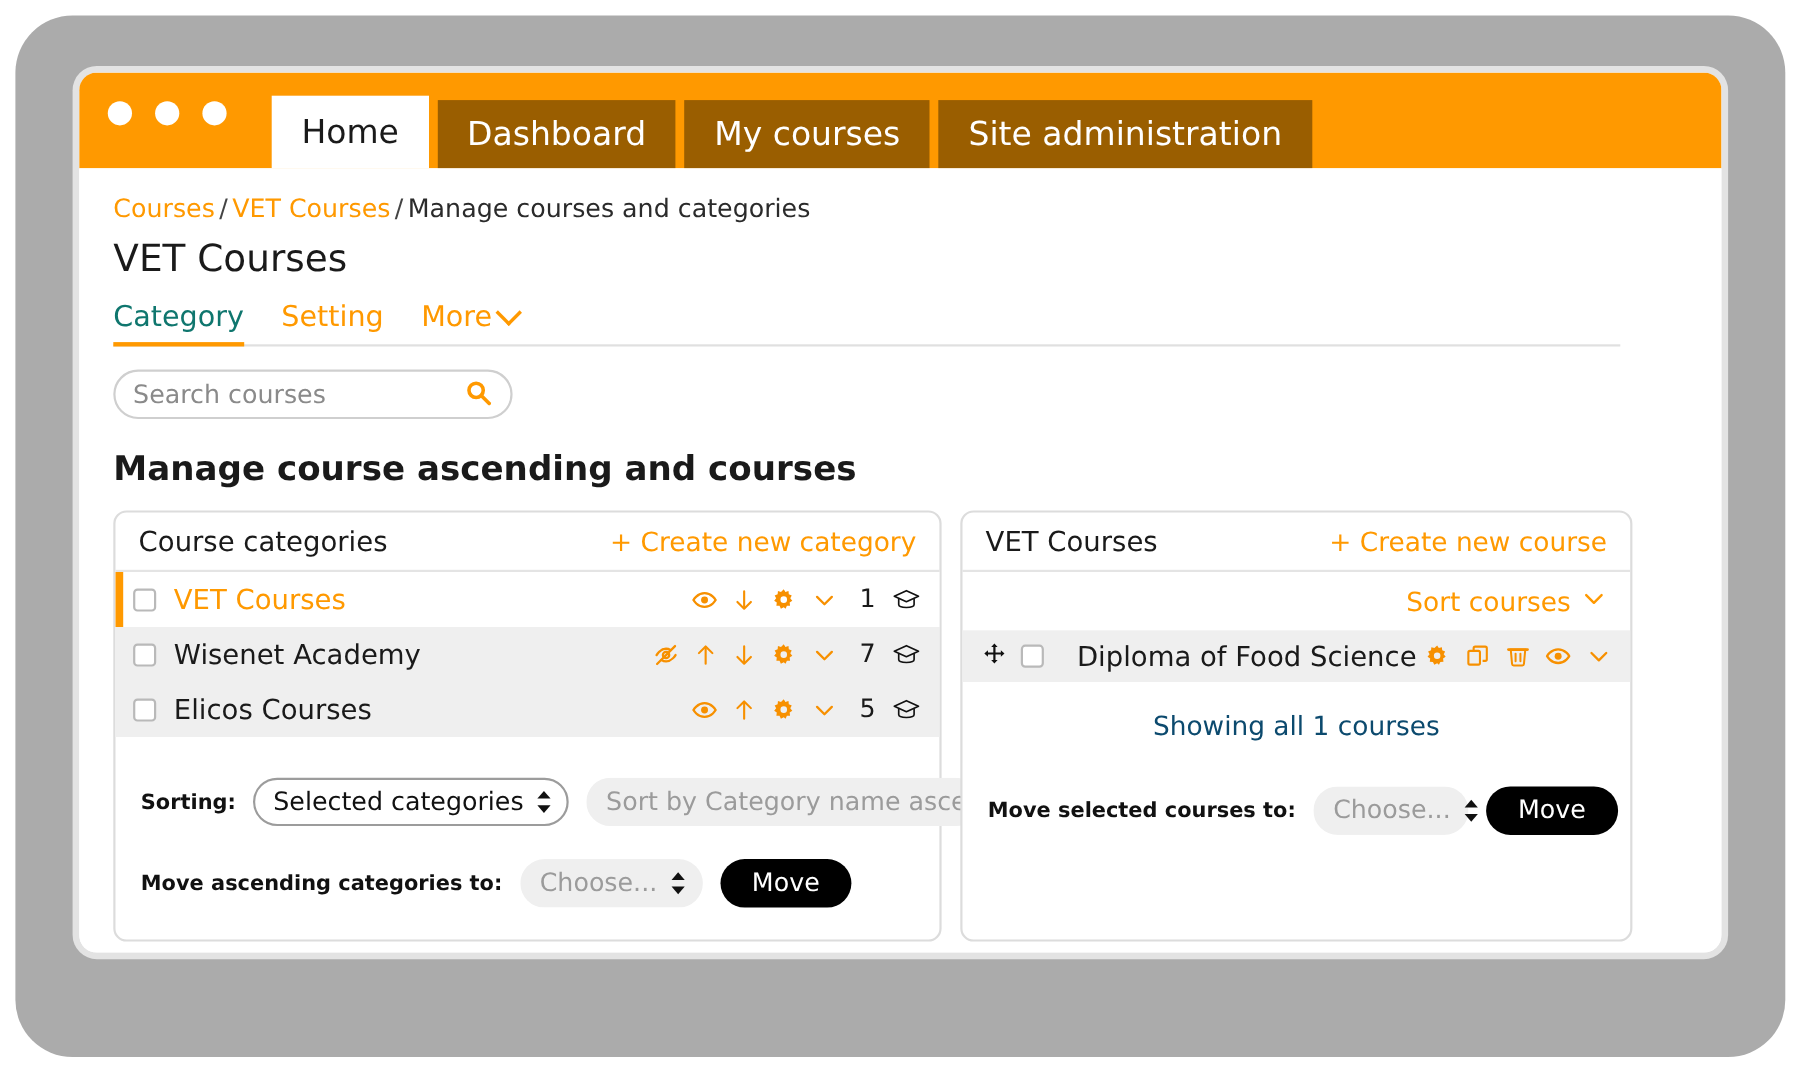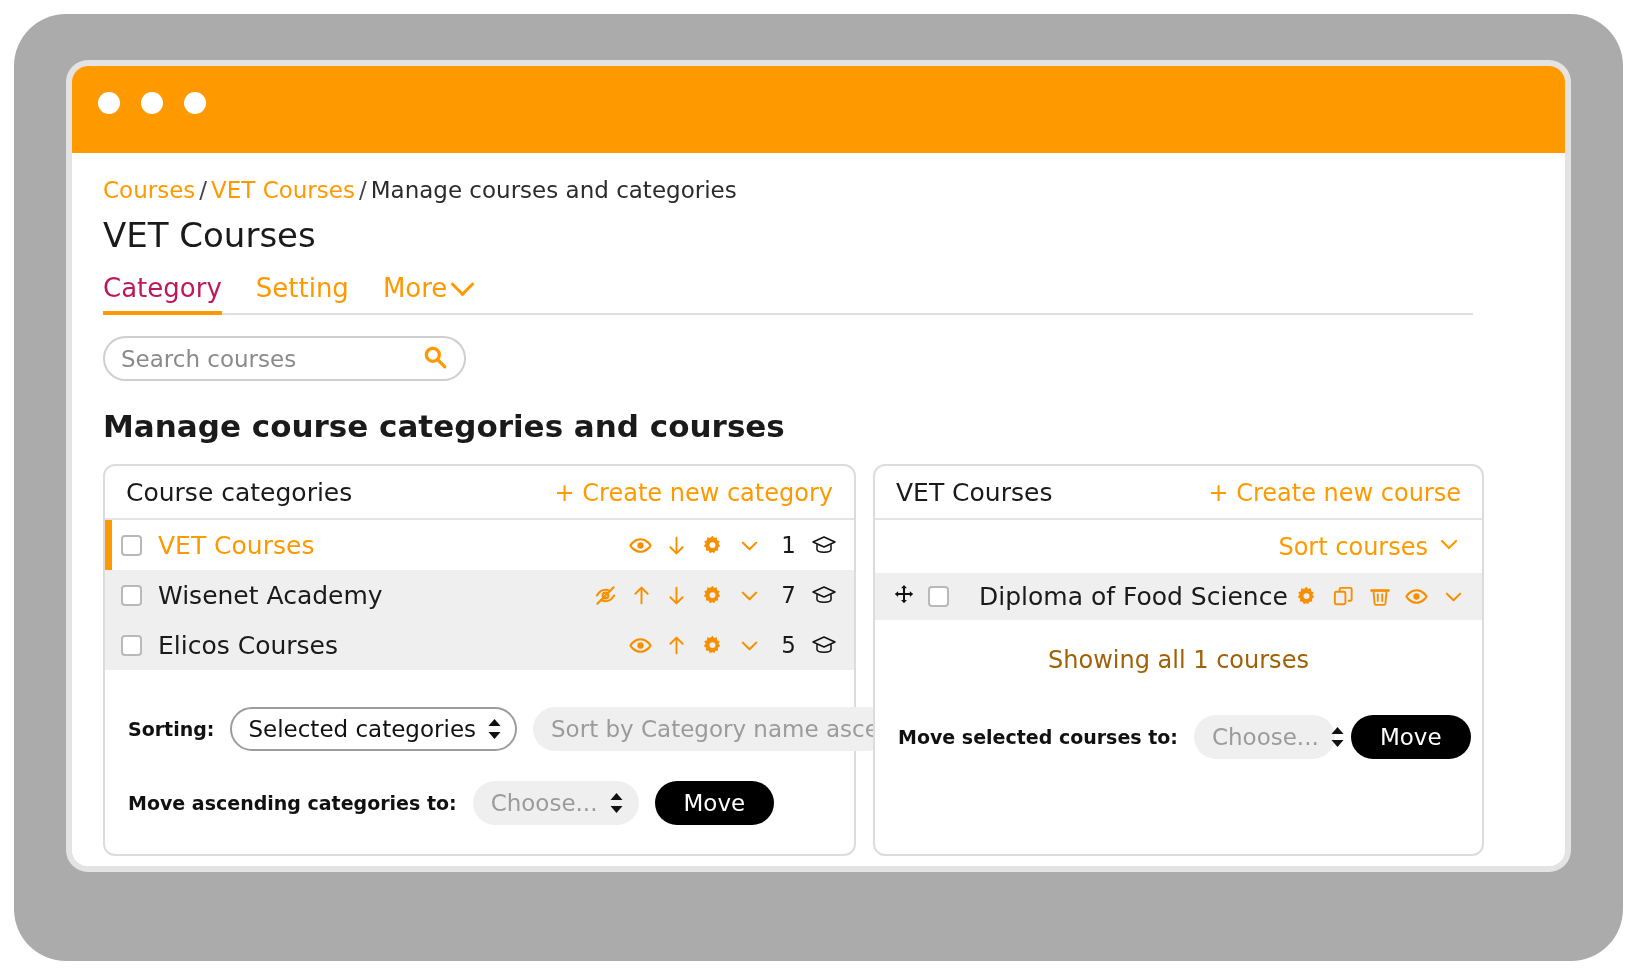--- a/index.html
+++ b/index.html
@@ -117,21 +117,21 @@
   }
   .nav-item {
     font-size: 26px;
     color: #ff9900;
     padding-bottom: 10px;
     cursor: pointer;
     display: flex; align-items: center; gap: 7px;
     position: relative;
   }
   .nav-item.active {
-    color: #be185d;
+    color: #0f766e;
     margin-top: 41px;
   }
   .nav-item.active::after {
     content: "";
     position: absolute;
     left: 0; right: 0; bottom: -2px;
     height: 4px;
     background: #ff9900;
   }
   .chev {
@@ -304,36 +304,42 @@
   }
   .course-name {
     font-size: 25px; color: #1a1a1a; margin-left: 30px; white-space: nowrap;
   }
   .course-tools {
     margin-left: auto; display: flex; align-items: center; gap: 14px;
   }
   #showing-text {
     text-align: center;
     font-size: 24px;
-    color: #a16207;
+    color: #0c4a6e;
     margin-top: 26px;
   }
 </style>
 </head>
 <body>
 
 <div id="device-bezel">
   <div id="bezel-inner">
     <div id="browser-window">
 
       <div id="titlebar">
         <div id="traffic-lights">
           <span class="traffic-dot"></span>
           <span class="traffic-dot"></span>
           <span class="traffic-dot"></span>
+        </div>
+        <div id="tabstrip">
+          <div class="tab active">Home</div>
+          <div class="tab">Dashboard</div>
+          <div class="tab">My courses</div>
+          <div class="tab">Site administration</div>
         </div>
       </div>
 
       <div id="page">
 
         <div id="breadcrumb">
           <a>Courses</a><span class="sep">/</span><a>VET Courses</a><span class="sep">/</span><span>Manage courses and categories</span>
         </div>
 
         <h1 id="page-title">VET Courses</h1>
@@ -354,21 +360,21 @@
         <div id="search-box">
           <input id="search-input" type="text" placeholder="Search courses" style="">
           <span>
             <svg width="26" height="26" viewBox="0 0 24 24" fill="none" stroke="#ff9900" stroke-width="3">
               <circle cx="10" cy="10" r="6"></circle>
               <line x1="14.5" y1="14.5" x2="21" y2="21" stroke-linecap="round"></line>
             </svg>
           </span>
         </div>
 
-        <h2 id="section-heading">Manage course categories and courses</h2>
+        <h2 id="section-heading">Manage course ascending and courses</h2>
 
         <div id="panels">
 
           <div class="panel" id="panel-categories">
             <div class="panel-head">
               <span class="panel-title">Course categories</span>
               <span class="panel-action">+ Create new category</span>
             </div>
 
             <div class="cat-row current">

